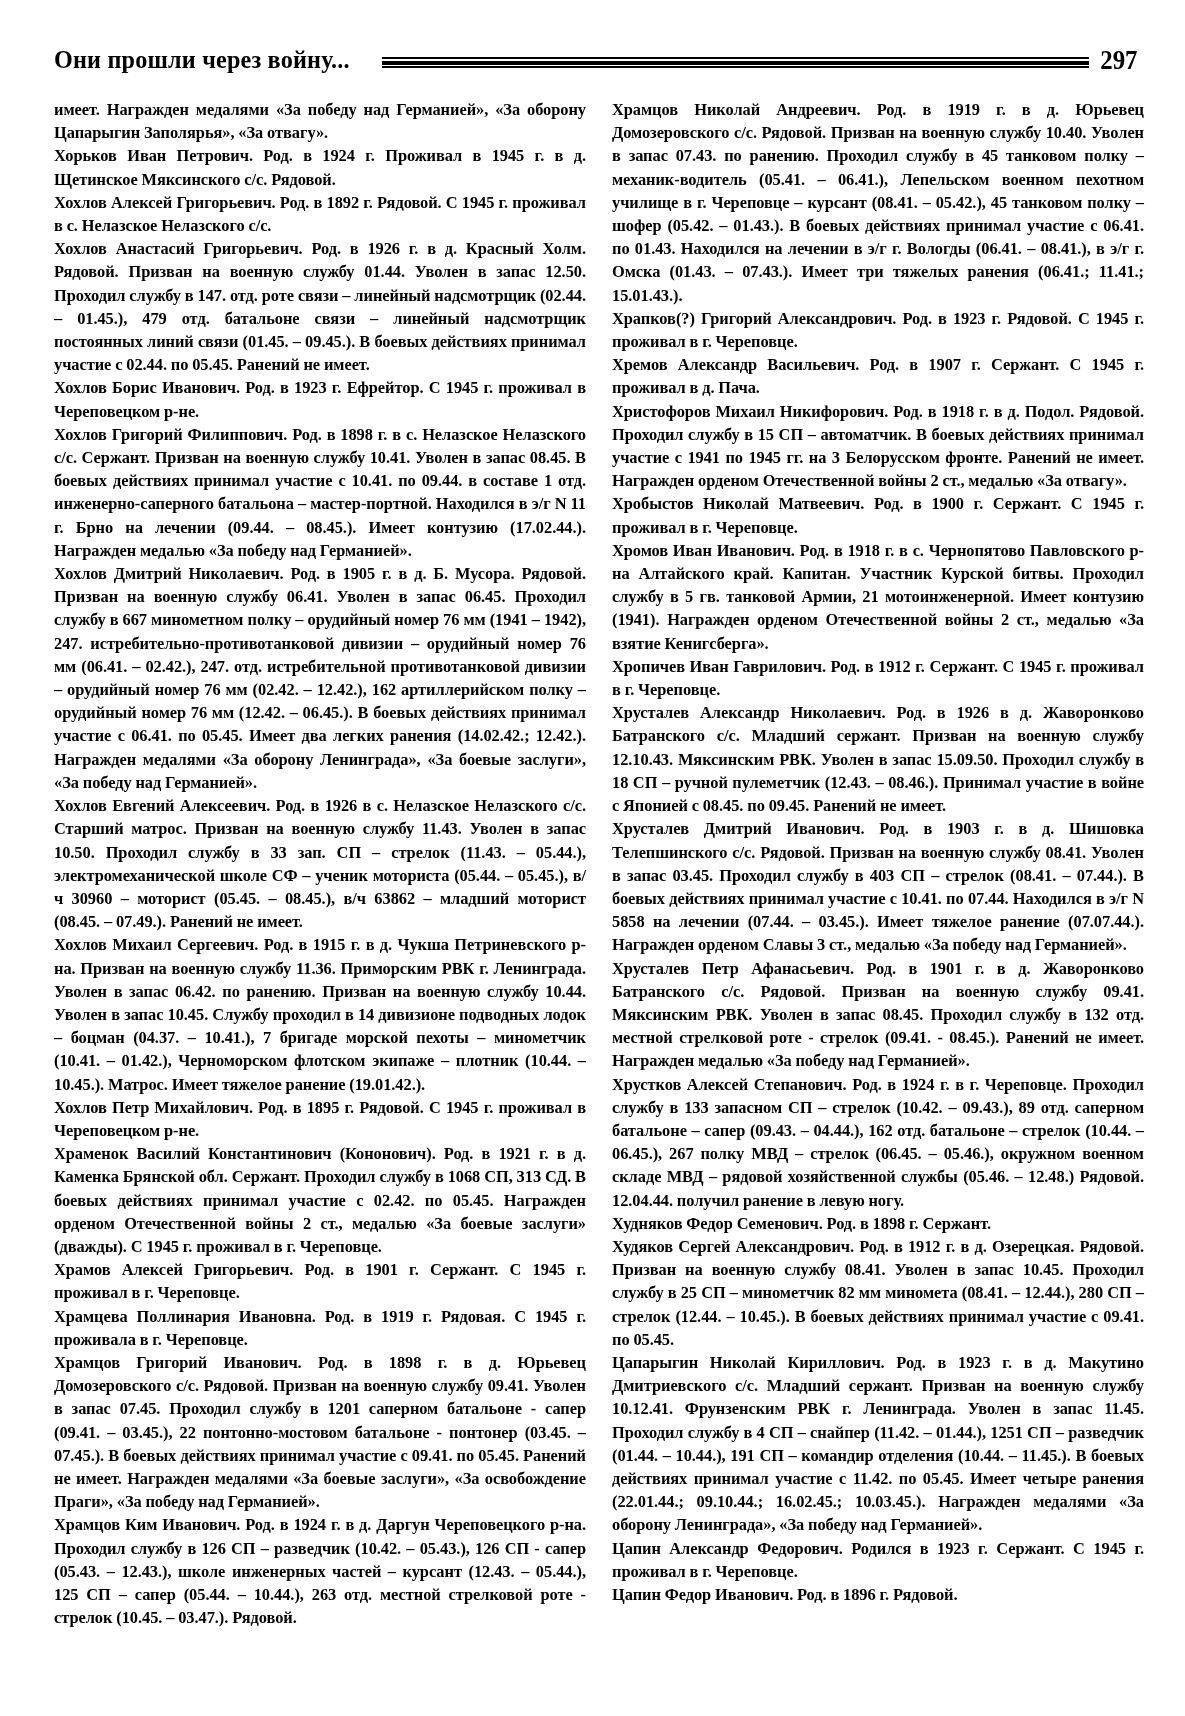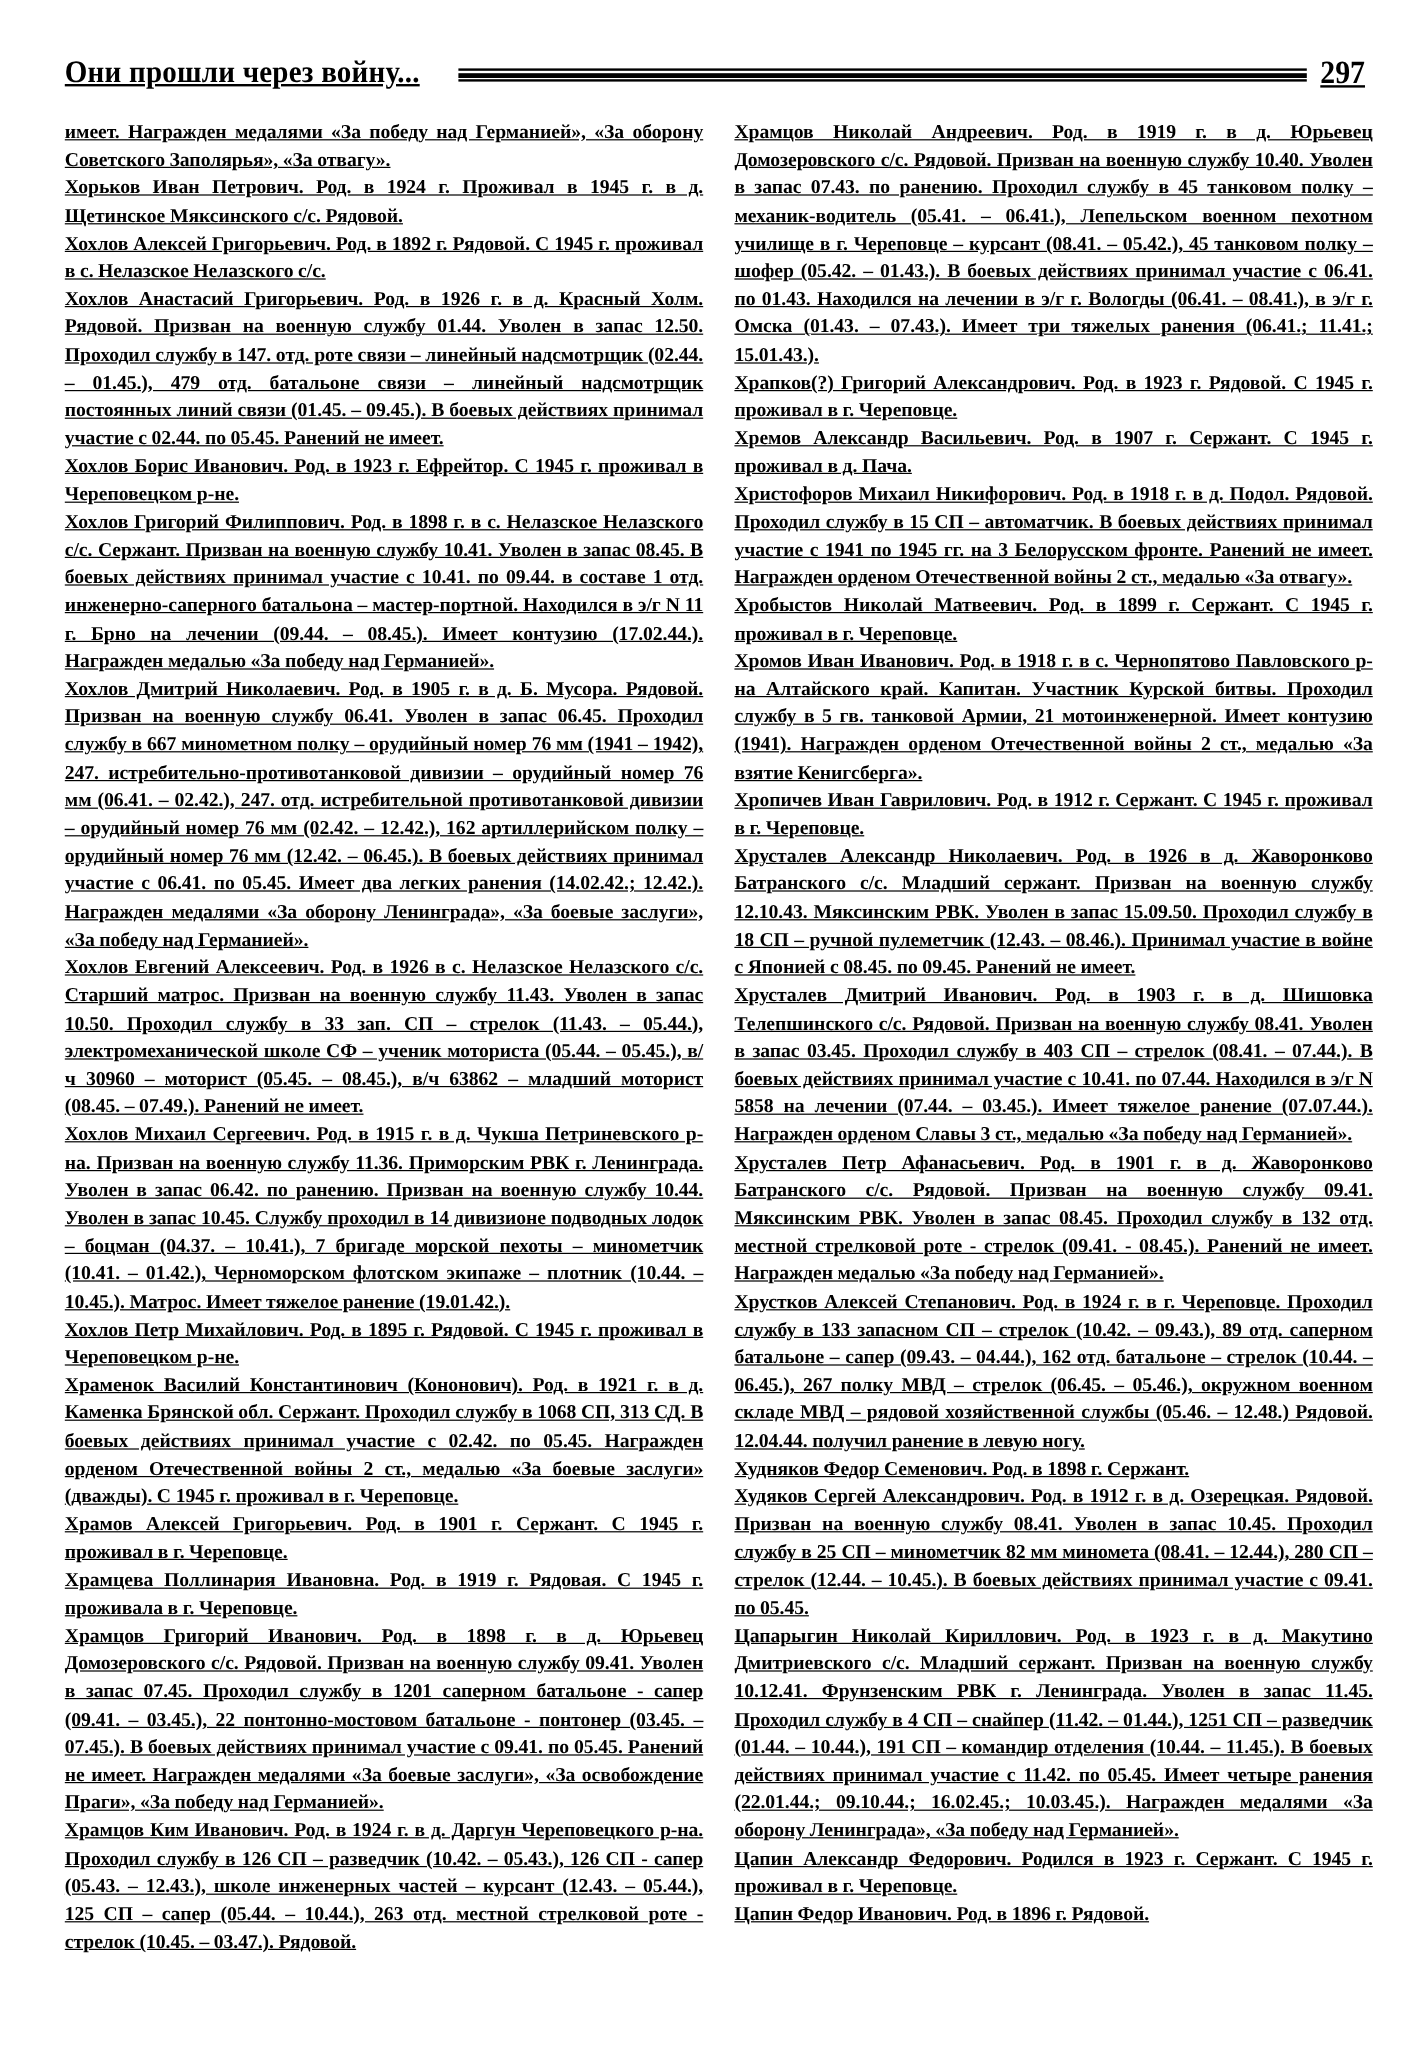--- a/index.html
+++ b/index.html
@@ -17,21 +17,20 @@
     overflow: hidden;
   }
 
   .page {
     position: absolute;
     left: 0; top: 0;
     width: 1185px;
     height: 1716px;
     box-sizing: border-box;
     padding: 38px 48px 0 54px;
-    text-decoration: underline;
   }
 
   
   .running-head {
     display: flex;
     align-items: center;
     gap: 0;
     height: 44px;
     margin-bottom: 16px;
   }
@@ -116,21 +115,21 @@
     <div class="rh-title">Они прошли через войну...</div>
     <div class="rh-rule">
       <div class="rh-rule-mid"></div>
     </div>
     <div class="rh-page">297</div>
   </div>
 
   <div class="columns">
 
     <div class="col">
-      <p class="entry">имеет. Награжден медалями «За победу над Германией», «За оборону Советского Заполярья», «За отвагу».</p>
+      <p class="entry">имеет. Награжден медалями «За победу над Германией», «За оборону Цапарыгин Заполярья», «За отвагу».</p>
       <p class="entry">Хорьков Иван Петрович. Род. в 1924 г. Проживал в 1945 г. в д. Щетинское Мяксинского с/с. Рядовой.</p>
       <p class="entry">Хохлов Алексей Григорьевич. Род. в 1892 г. Рядовой. С 1945 г. проживал в с. Нелазское Нелазского с/с.</p>
       <p class="entry">Хохлов Анастасий Григорьевич. Род. в 1926 г. в д. Красный Холм. Рядовой. Призван на военную службу 01.44. Уволен в запас 12.50. Проходил службу в 147. отд. роте связи – линейный надсмотрщик (02.44. – 01.45.), 479 отд. батальоне связи – линейный надсмотрщик постоянных линий связи (01.45. – 09.45.). В боевых действиях принимал участие с 02.44. по 05.45. Ранений не имеет.</p>
       <p class="entry">Хохлов Борис Иванович. Род. в 1923 г. Ефрейтор. С 1945 г. проживал в Череповецком р-не.</p>
       <p class="entry">Хохлов Григорий Филиппович. Род. в 1898 г. в с. Нелазское Нелазского с/с. Сержант. Призван на военную службу 10.41. Уволен в запас 08.45. В боевых действиях принимал участие с 10.41. по 09.44. в составе 1 отд. инженерно-саперного батальона – мастер-портной. Находился в э/г N 11 г. Брно на лечении (09.44. – 08.45.). Имеет контузию (17.02.44.). Награжден медалью «За победу над Германией».</p>
       <p class="entry">Хохлов Дмитрий Николаевич. Род. в 1905 г. в д. Б. Мусора. Рядовой. Призван на военную службу 06.41. Уволен в запас 06.45. Проходил службу в 667 минометном полку – орудийный номер 76 мм (1941 – 1942), 247. истребительно-противотанковой дивизии – орудийный номер 76 мм (06.41. – 02.42.), 247. отд. истребительной противотанковой дивизии – орудийный номер 76 мм (02.42. – 12.42.), 162 артиллерийском полку – орудийный номер 76 мм (12.42. – 06.45.). В боевых действиях принимал участие с 06.41. по 05.45. Имеет два легких ранения (14.02.42.; 12.42.). Награжден медалями «За оборону Ленинграда», «За боевые заслуги», «За победу над Германией».</p>
       <p class="entry">Хохлов Евгений Алексеевич. Род. в 1926 в с. Нелазское Нелазского с/с. Старший матрос. Призван на военную службу 11.43. Уволен в запас 10.50. Проходил службу в 33 зап. СП – стрелок (11.43. – 05.44.), электромеханической школе СФ – ученик моториста (05.44. – 05.45.), в/ч 30960 – моторист (05.45. – 08.45.), в/ч 63862 – младший моторист (08.45. – 07.49.). Ранений не имеет.</p>
       <p class="entry">Хохлов Михаил Сергеевич. Род. в 1915 г. в д. Чукша Петриневского р-на. Призван на военную службу 11.36. Приморским РВК г. Ленинграда. Уволен в запас 06.42. по ранению. Призван на военную службу 10.44. Уволен в запас 10.45. Службу проходил в 14 дивизионе подводных лодок – боцман (04.37. – 10.41.), 7 бригаде морской пехоты – минометчик (10.41. – 01.42.), Черноморском флотском экипаже – плотник (10.44. – 10.45.). Матрос. Имеет тяжелое ранение (19.01.42.).</p>
       <p class="entry">Хохлов Петр Михайлович. Род. в 1895 г. Рядовой. С 1945 г. проживал в Череповецком р-не.</p>
       <p class="entry">Храменок Василий Константинович (Кононович). Род. в 1921 г. в д. Каменка Брянской обл. Сержант. Проходил службу в 1068 СП, 313 СД. В боевых действиях принимал участие с 02.42. по 05.45. Награжден орденом Отечественной войны 2 ст., медалью «За боевые заслуги» (дважды). С 1945 г. проживал в г. Череповце.</p>
@@ -138,21 +137,21 @@
       <p class="entry">Храмцева Поллинария Ивановна. Род. в 1919 г. Рядовая. С 1945 г. проживала в г. Череповце.</p>
       <p class="entry">Храмцов Григорий Иванович. Род. в 1898 г. в д. Юрьевец Домозеровского с/с. Рядовой. Призван на военную службу 09.41. Уволен в запас 07.45. Проходил службу в 1201 саперном батальоне - сапер (09.41. – 03.45.), 22 понтонно-мостовом батальоне - понтонер (03.45. – 07.45.). В боевых действиях принимал участие с 09.41. по 05.45. Ранений не имеет. Награжден медалями «За боевые заслуги», «За освобождение Праги», «За победу над Германией».</p>
       <p class="entry last-left">Храмцов Ким Иванович. Род. в 1924 г. в д. Даргун Череповецкого р-на. Проходил службу в 126 СП – разведчик (10.42. – 05.43.), 126 СП - сапер (05.43. – 12.43.), школе инженерных частей – курсант (12.43. – 05.44.), 125 СП – сапер (05.44. – 10.44.), 263 отд. местной стрелковой роте - стрелок (10.45. – 03.47.). Рядовой.</p>
     </div>
 
     <div class="col">
       <p class="entry">Храмцов Николай Андреевич. Род. в 1919 г. в д. Юрьевец Домозеровского с/с. Рядовой. Призван на военную службу 10.40. Уволен в запас 07.43. по ранению. Проходил службу в 45 танковом полку – механик-водитель (05.41. – 06.41.), Лепельском военном пехотном училище в г. Череповце – курсант (08.41. – 05.42.), 45 танковом полку – шофер (05.42. – 01.43.). В боевых действиях принимал участие с 06.41. по 01.43. Находился на лечении в э/г г. Вологды (06.41. – 08.41.), в э/г г. Омска (01.43. – 07.43.). Имеет три тяжелых ранения (06.41.; 11.41.; 15.01.43.).</p>
       <p class="entry">Храпков(?) Григорий Александрович. Род. в 1923 г. Рядовой. С 1945 г. проживал в г. Череповце.</p>
       <p class="entry">Хремов Александр Васильевич. Род. в 1907 г. Сержант. С 1945 г. проживал в д. Пача.</p>
       <p class="entry">Христофоров Михаил Никифорович. Род. в 1918 г. в д. Подол. Рядовой. Проходил службу в 15 СП – автоматчик. В боевых действиях принимал участие с 1941 по 1945 гг. на 3 Белорусском фронте. Ранений не имеет. Награжден орденом Отечественной войны 2 ст., медалью «За отвагу».</p>
-      <p class="entry">Хробыстов Николай Матвеевич. Род. в 1899 г. Сержант. С 1945 г. проживал в г. Череповце.</p>
+      <p class="entry">Хробыстов Николай Матвеевич. Род. в 1900 г. Сержант. С 1945 г. проживал в г. Череповце.</p>
       <p class="entry">Хромов Иван Иванович. Род. в 1918 г. в с. Чернопятово Павловского р-на Алтайского край. Капитан. Участник Курской битвы. Проходил службу в 5 гв. танковой Армии, 21 мотоинженерной. Имеет контузию (1941). Награжден орденом Отечественной войны 2 ст., медалью «За взятие Кенигсберга».</p>
       <p class="entry">Хропичев Иван Гаврилович. Род. в 1912 г. Сержант. С 1945 г. проживал в г. Череповце.</p>
       <p class="entry">Хрусталев Александр Николаевич. Род. в 1926 в д. Жаворонково Батранского с/с. Младший сержант. Призван на военную службу 12.10.43. Мяксинским РВК. Уволен в запас 15.09.50. Проходил службу в 18 СП – ручной пулеметчик (12.43. – 08.46.). Принимал участие в войне с Японией с 08.45. по 09.45. Ранений не имеет.</p>
       <p class="entry">Хрусталев Дмитрий Иванович. Род. в 1903 г. в д. Шишовка Телепшинского с/с. Рядовой. Призван на военную службу 08.41. Уволен в запас 03.45. Проходил службу в 403 СП – стрелок (08.41. – 07.44.). В боевых действиях принимал участие с 10.41. по 07.44. Находился в э/г N 5858 на лечении (07.44. – 03.45.). Имеет тяжелое ранение (07.07.44.). Награжден орденом Славы 3 ст., медалью «За победу над Германией».</p>
       <p class="entry">Хрусталев Петр Афанасьевич. Род. в 1901 г. в д. Жаворонково Батранского с/с. Рядовой. Призван на военную службу 09.41. Мяксинским РВК. Уволен в запас 08.45. Проходил службу в 132 отд. местной стрелковой роте - стрелок (09.41. - 08.45.). Ранений не имеет. Награжден медалью «За победу над Германией».</p>
       <p class="entry">Хрустков Алексей Степанович. Род. в 1924 г. в г. Череповце. Проходил службу в 133 запасном СП – стрелок (10.42. – 09.43.), 89 отд. саперном батальоне – сапер (09.43. – 04.44.), 162 отд. батальоне – стрелок (10.44. – 06.45.), 267 полку МВД – стрелок (06.45. – 05.46.), окружном военном складе МВД – рядовой хозяйственной службы (05.46. – 12.48.) Рядовой. 12.04.44. получил ранение в левую ногу.</p>
       <p class="entry">Худняков Федор Семенович. Род. в 1898 г. Сержант.</p>
       <p class="entry">Худяков Сергей Александрович. Род. в 1912 г. в д. Озерецкая. Рядовой. Призван на военную службу 08.41. Уволен в запас 10.45. Проходил службу в 25 СП – минометчик 82 мм миномета (08.41. – 12.44.), 280 СП – стрелок (12.44. – 10.45.). В боевых действиях принимал участие с 09.41. по 05.45.</p>
       <p class="entry">Цапарыгин Николай Кириллович. Род. в 1923 г. в д. Макутино Дмитриевского с/с. Младший сержант. Призван на военную службу 10.12.41. Фрунзенским РВК г. Ленинграда. Уволен в запас 11.45. Проходил службу в 4 СП – снайпер (11.42. – 01.44.), 1251 СП – разведчик (01.44. – 10.44.), 191 СП – командир отделения (10.44. – 11.45.). В боевых действиях принимал участие с 11.42. по 05.45. Имеет четыре ранения (22.01.44.; 09.10.44.; 16.02.45.; 10.03.45.). Награжден медалями «За оборону Ленинграда», «За победу над Германией».</p>
       <p class="entry">Цапин Александр Федорович. Родился в 1923 г. Сержант. С 1945 г. проживал в г. Череповце.</p>

